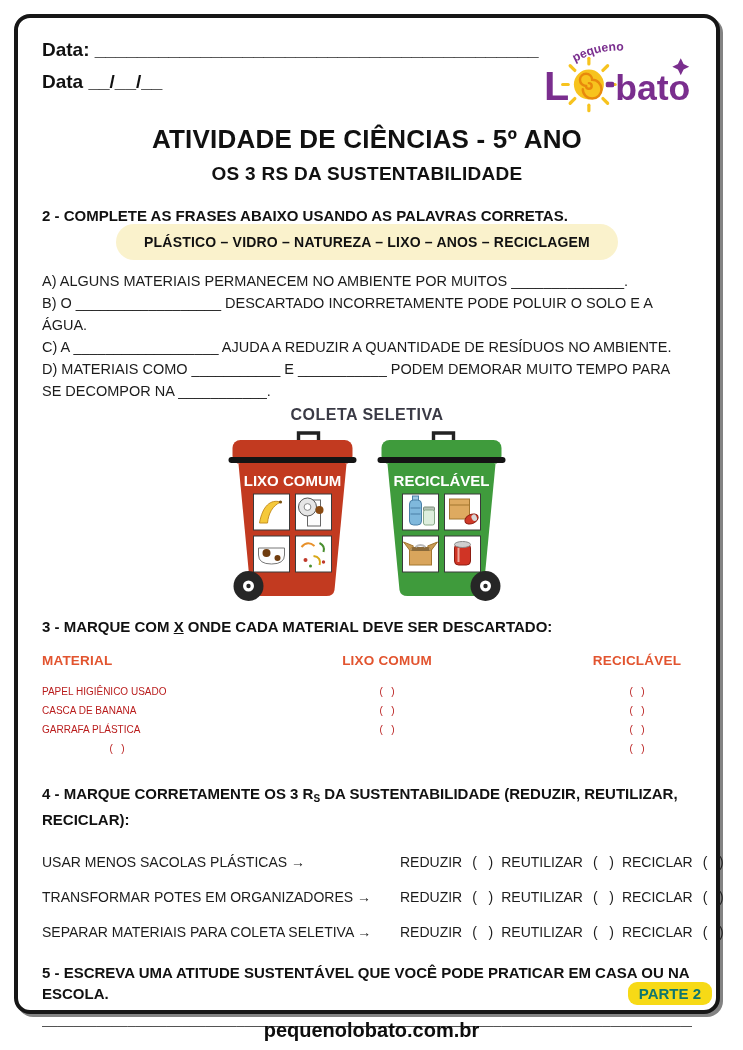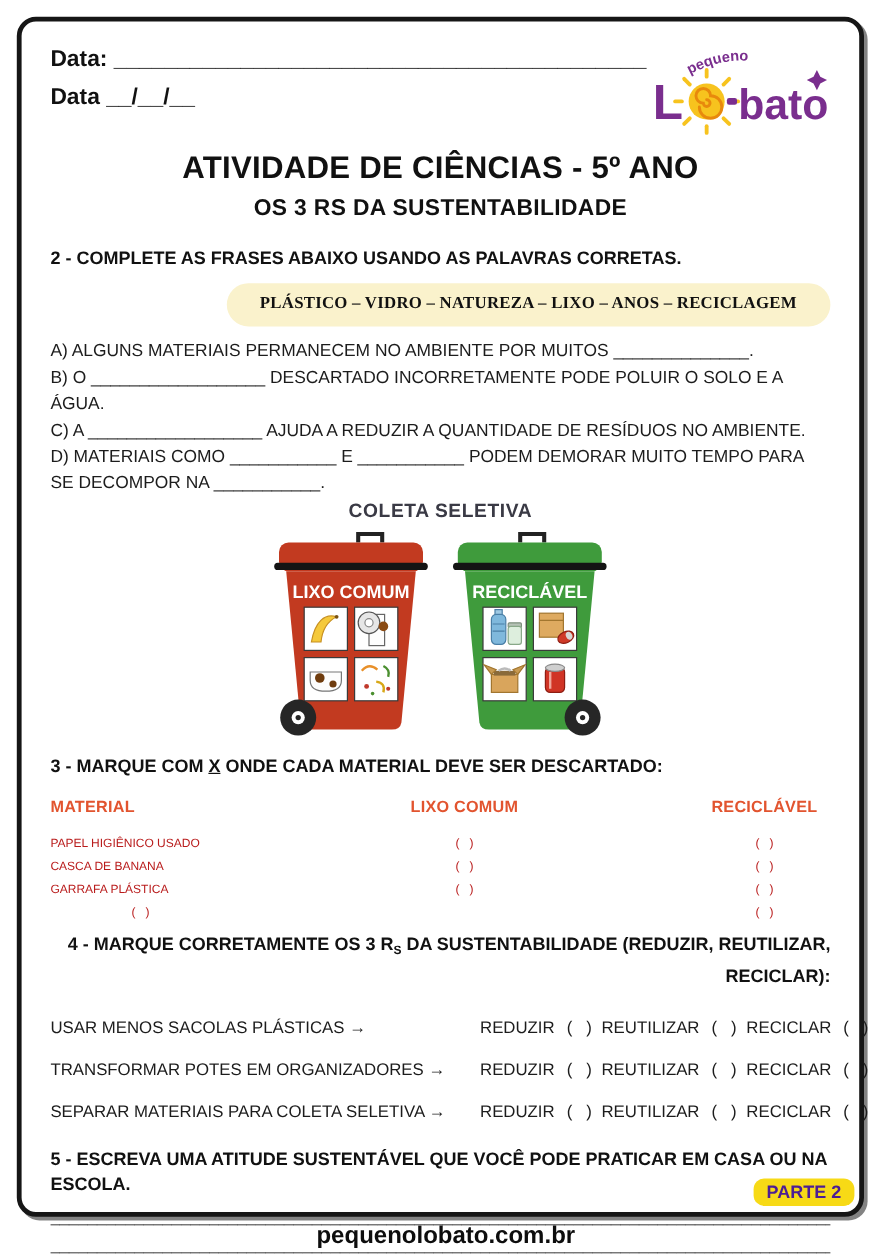--- a/index.html
+++ b/index.html
@@ -13,21 +13,21 @@
     box-shadow:3px 3px 0 rgba(30,30,30,.55);
     padding:16px 24px 0 24px;
   }
   .hdr{display:flex;justify-content:space-between;align-items:flex-start;height:88px;}
   .who{font-weight:bold;font-size:19px;line-height:32px;white-space:nowrap;}
   .uline{letter-spacing:0;font-weight:bold;}
   .logo{margin-top:2px;}
   .title{font-weight:bold;font-size:26px;text-align:center;margin-top:2px;letter-spacing:.2px;}
   .subtitle{font-weight:bold;font-size:19px;text-align:center;margin-top:8px;letter-spacing:.3px;}
   .qhead{font-weight:bold;font-size:15px;margin-top:22px;}
-  .bankwrap{text-align:right;margin-top:12px;font-family:Liberation Serif, serif;}
+  .bankwrap{text-align:center;}
   .bank{
     display:inline-block;background:#FAF2CC;border-radius:20px;
     padding:10px 28px;font-weight:bold;font-size:14px;letter-spacing:.2px;
   }
   .sents{margin-top:10px;font-size:14.5px;line-height:22px;color:#1c1c1c;}
   .binsec{text-align:center;margin-top:4px;}
   .bintitle{font-weight:bold;font-size:16px;color:#3a3a45;letter-spacing:.5px;margin-bottom:2px;}
   .binrow{display:flex;justify-content:center;gap:4px;}
   .t3hdr{display:flex;margin-top:18px;font-weight:bold;font-size:13.5px;color:#E2542F;letter-spacing:.2px;}
   .t3body{margin-top:14px;}
@@ -37,21 +37,21 @@
   .cc2{margin-left:auto;width:110px;text-align:center;}
   .q4row{display:flex;margin-top:19px;font-size:14px;color:#1c1c1c;align-items:baseline;}
   .q4label{width:358px;flex:none;}
   .optname{font-weight:normal;}
   .par{margin-left:10px;margin-right:8px;}
   .sub{font-size:10px;vertical-align:-3px;font-weight:bold;}
   .xu{text-decoration:underline;}
   .ansline{margin-top:9px;height:15px;line-height:13px;font-size:14px;color:#4a4a4a;white-space:nowrap;overflow:hidden;}
   .parte{
     position:absolute;right:4px;bottom:5px;background:#F7DA16;border-radius:9px;
-    padding:3px 11px;font-weight:bold;font-size:15px;color:#4c1d95;
+    padding:3px 11px;font-weight:bold;font-size:15px;color:#0f766e;
   }
   .footer{position:absolute;left:0;right:0;top:1019px;text-align:center;font-weight:bold;font-size:20px;color:#0d0d0d;}
 </style>
 </head>
 <body>
 
 <div class="frame">
 
   <div class="hdr">
     <div class="who">
@@ -224,21 +224,21 @@
       <div class="mat">GARRAFA PLÁSTICA</div>
       <div class="cc1">(&nbsp;&nbsp;&nbsp;)</div>
       <div class="cc2">(&nbsp;&nbsp;&nbsp;)</div>
     </div>
     <div class="t3row">
       <div class="cc1">(&nbsp;&nbsp;&nbsp;)</div>
       <div class="cc2">(&nbsp;&nbsp;&nbsp;)</div>
     </div>
   </div>
 
-  <div class="qhead" style="margin-top:7px;line-height:21px;text-align:right;">
+  <div class="qhead" style="margin-top:25px;line-height:21px;">
     <span>4 - MARQUE CORRETAMENTE OS 3 R</span><span class="sub">S</span><span> DA SUSTENTABILIDADE (REDUZIR, REUTILIZAR, RECICLAR):</span>
   </div>
 
   <div class="q4row" style="margin-top:24px;">
     <div class="q4label">USAR MENOS SACOLAS PLÁSTICAS →</div>
     <div>
       <span class="optname">REDUZIR</span><span class="par">(&nbsp;&nbsp;&nbsp;)</span><span class="optname">REUTILIZAR</span><span class="par">(&nbsp;&nbsp;&nbsp;)</span><span class="optname">RECICLAR</span><span class="par">(&nbsp;&nbsp;&nbsp;)</span>
     </div>
   </div>
   <div class="q4row">

